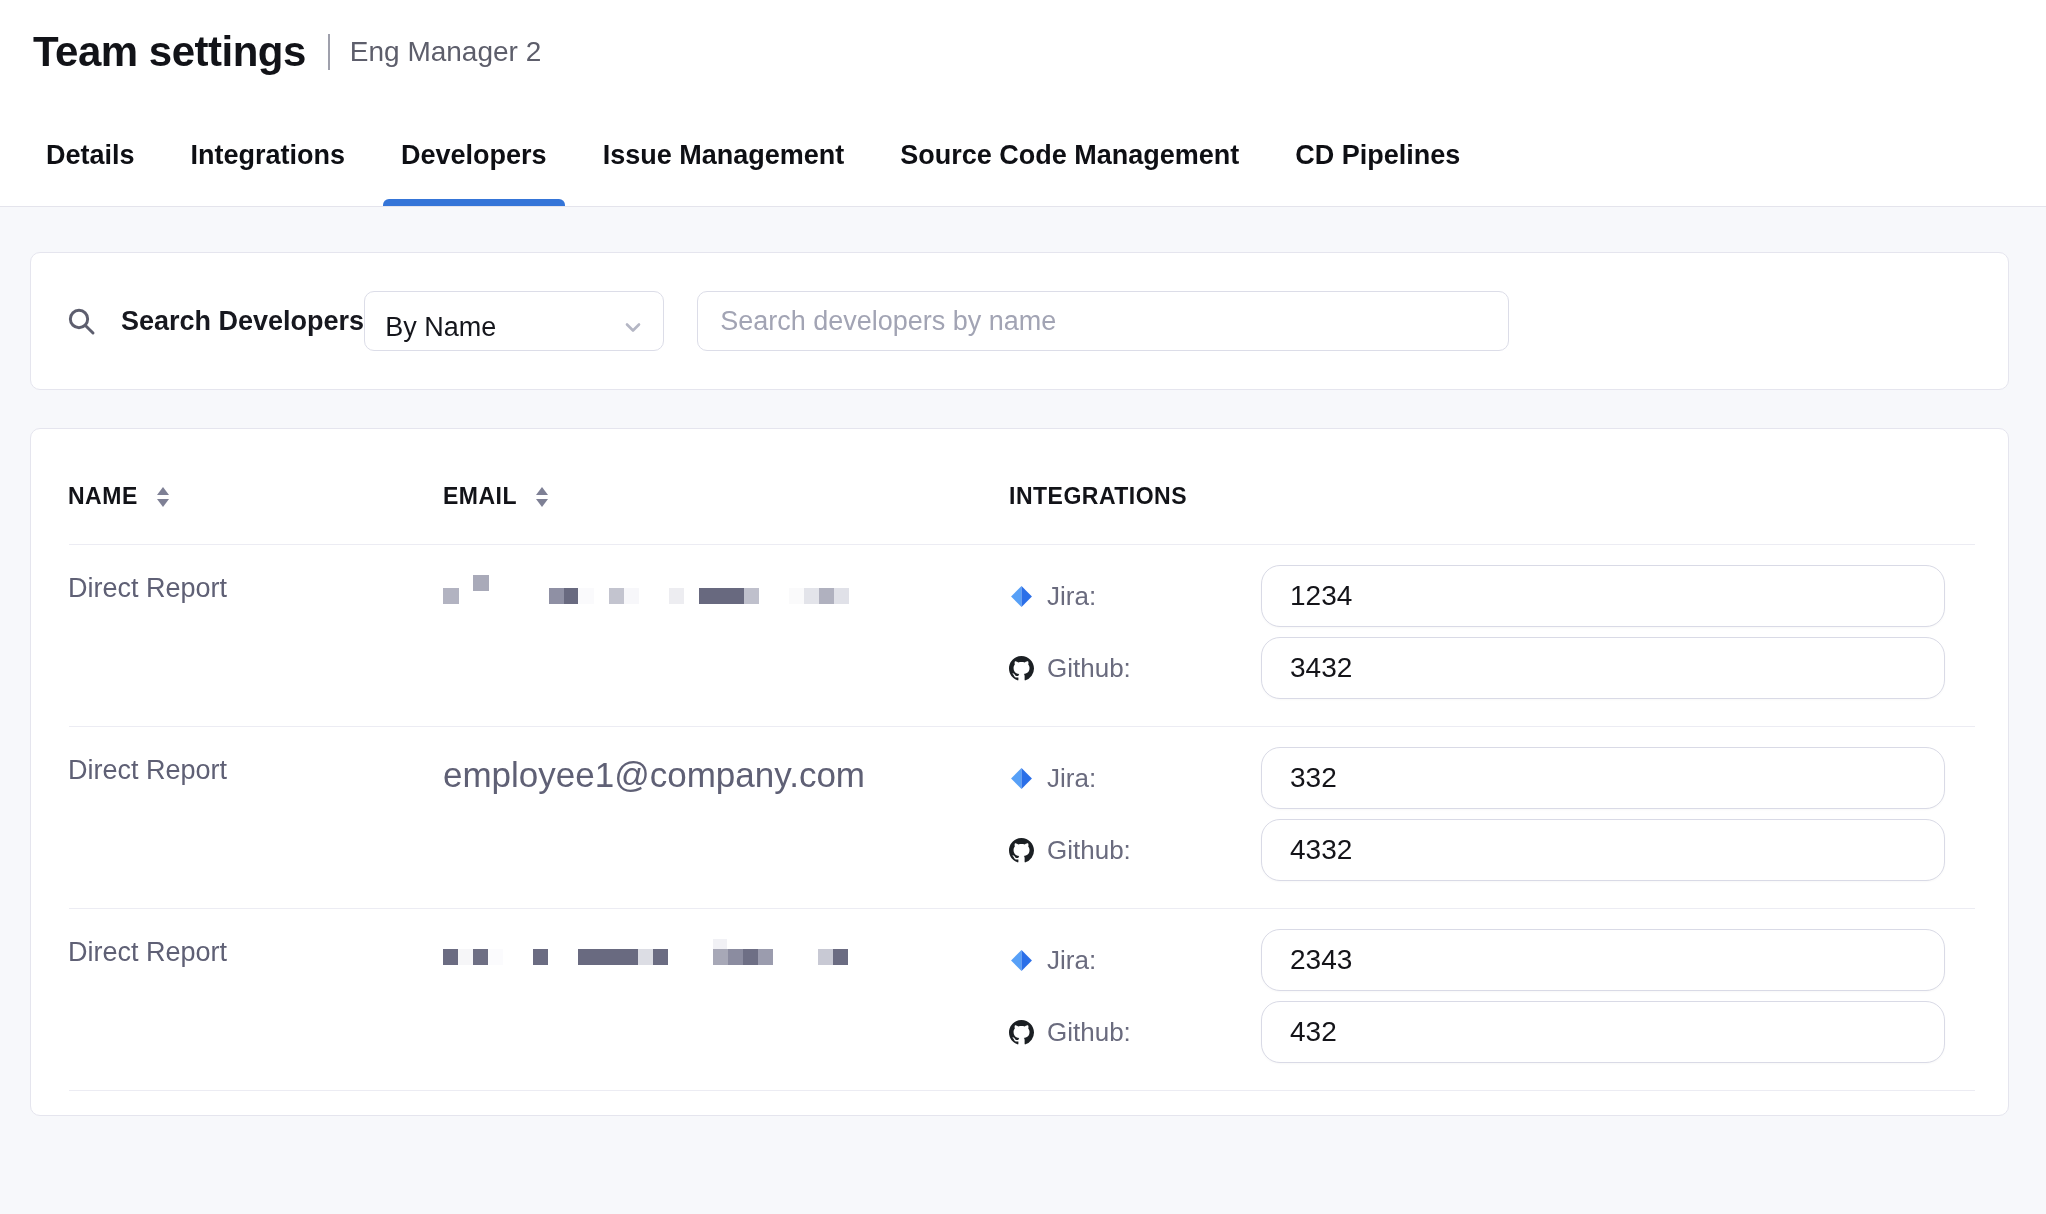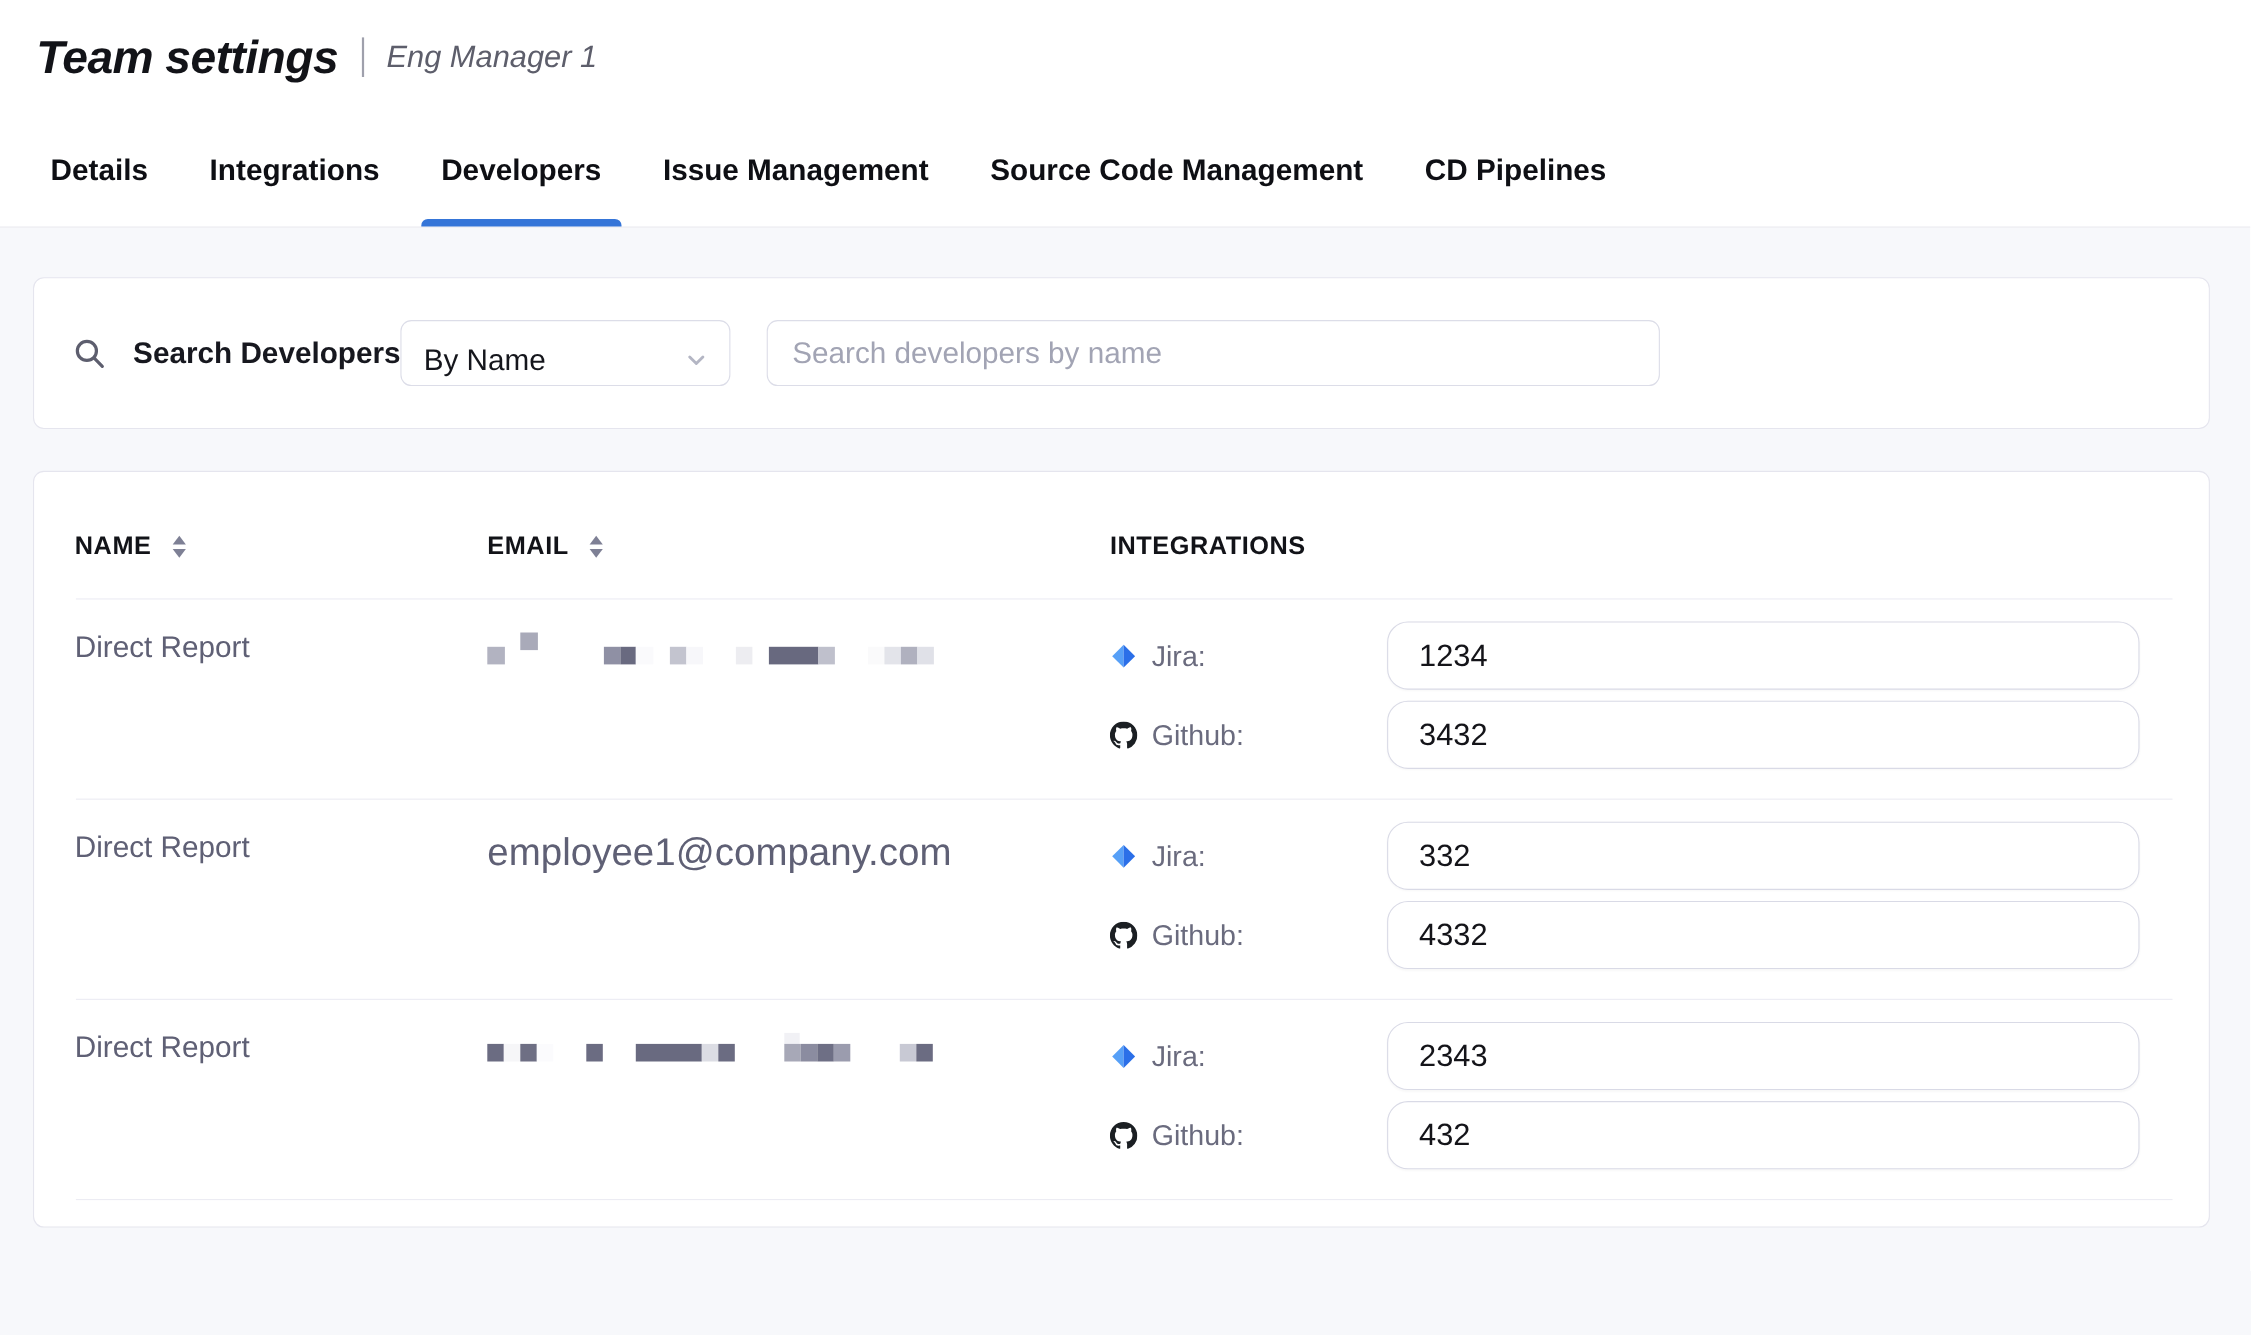--- a/index.html
+++ b/index.html
@@ -1,21 +1,21 @@
 <!DOCTYPE html>
 <html style="--accent: #3575d8; --page_bg: #f7f8fb; --jira_light: #57a0f7; --jira_dark: #2b6fe8; --github_dark: #1b1f23; --sort_icon: #7e8095;"><head>
 <meta charset="utf-8">
 <style>
   * { margin:0; padding:0; box-sizing:border-box; }
   html,body { background:#ffffff; }
   body { font-family:"Liberation Sans", sans-serif; }
   .screen { width:2046px; height:1214px; overflow:hidden; background:#fff; position:relative; }
 
   
-  .page-header { height:104px; display:flex; align-items:center; padding-left:33px; background:#fff;font-style:italic; }
+  .page-header { height:104px; display:flex; align-items:center; padding-left:33px; background:#fff; }
   .page-title { font-size:42px; font-weight:800; color:#121318; letter-spacing:-0.5px; }
   .title-divider { width:2px; height:36px; background:#9fa0ac; margin:0 20px 0 22px; }
   .subtitle { font-size:28px; color:#5d5e6b; font-weight:400; }
 
   
   .tab-bar { height:103px; display:flex; align-items:stretch; padding:0 46px; gap:56px;
              border-bottom:1px solid #e4e4ec; background:#fff; }
   .tab { display:flex; align-items:center; position:relative; font-size:27px; font-weight:700;
          color:#0e0f14; cursor:pointer; white-space:nowrap; }
   .tab.active::after { content:""; position:absolute; left:-18px; right:-18px; bottom:0; height:7px;
@@ -63,21 +63,21 @@
          font-family:"Liberation Sans", sans-serif; box-shadow:0 1px 2px rgba(20,20,40,0.03); }
 </style>
 </head>
 <body>
 
 <div class="screen">
 
   <header class="page-header">
     <h1 class="page-title">Team settings</h1>
     <span class="title-divider"></span>
-    <span class="subtitle">Eng Manager 1</span>
+    <span class="subtitle">Eng Manager 2</span>
   </header>
 
   <nav class="tab-bar">
     <div class="tab">Details</div>
     <div class="tab">Integrations</div>
     <div class="tab active">Developers</div>
     <div class="tab">Issue Management</div>
     <div class="tab">Source Code Management</div>
     <div class="tab">CD Pipelines</div>
   </nav>

